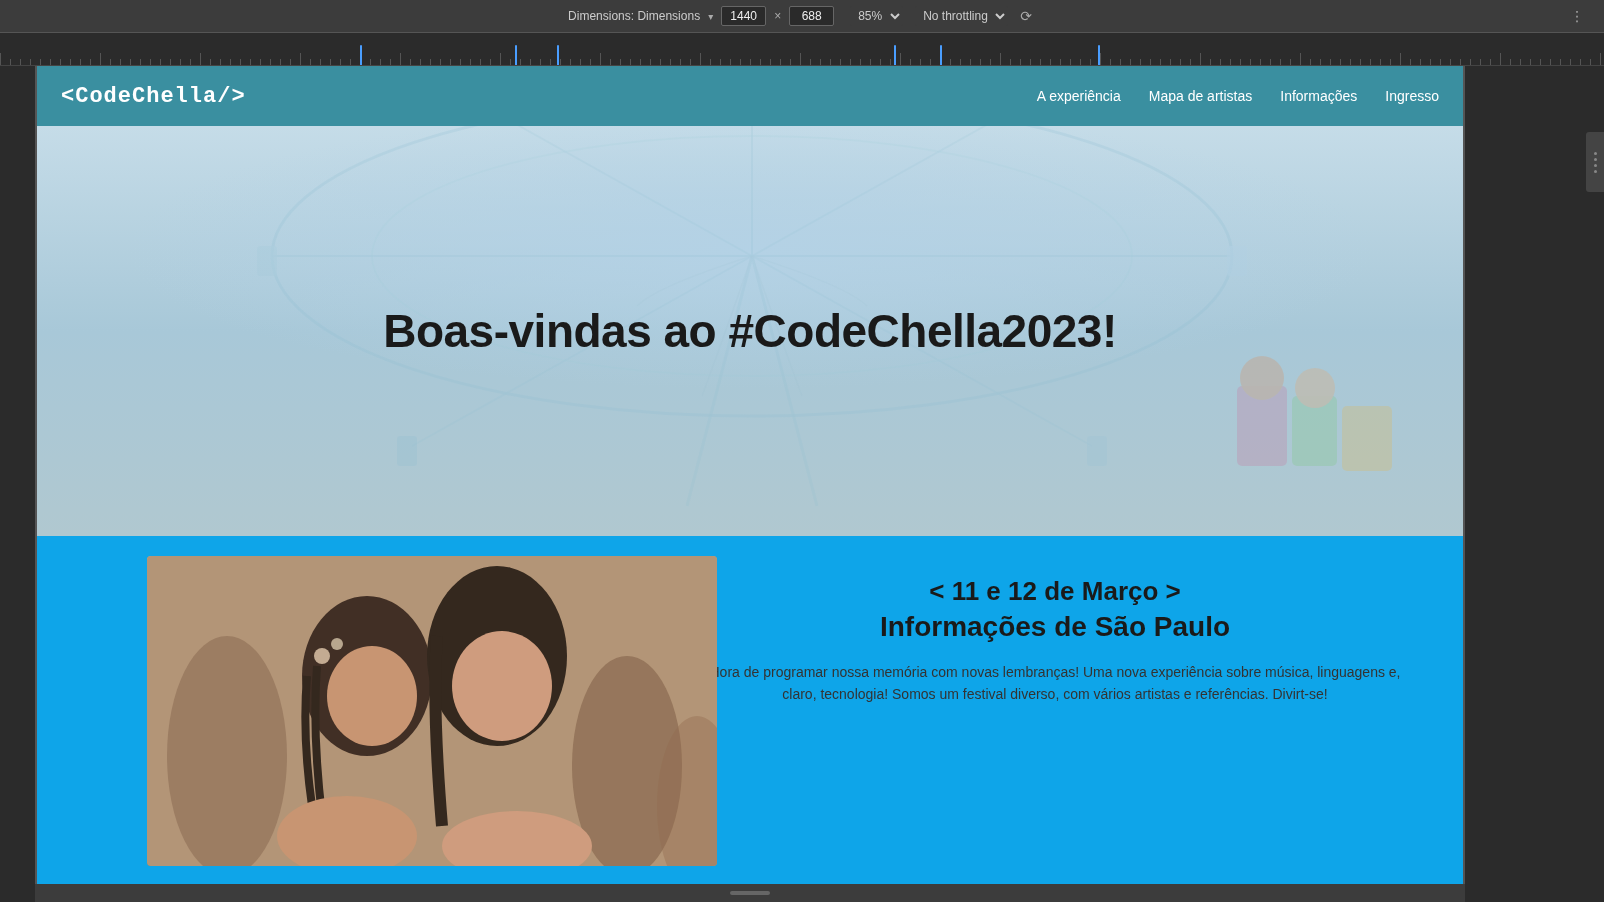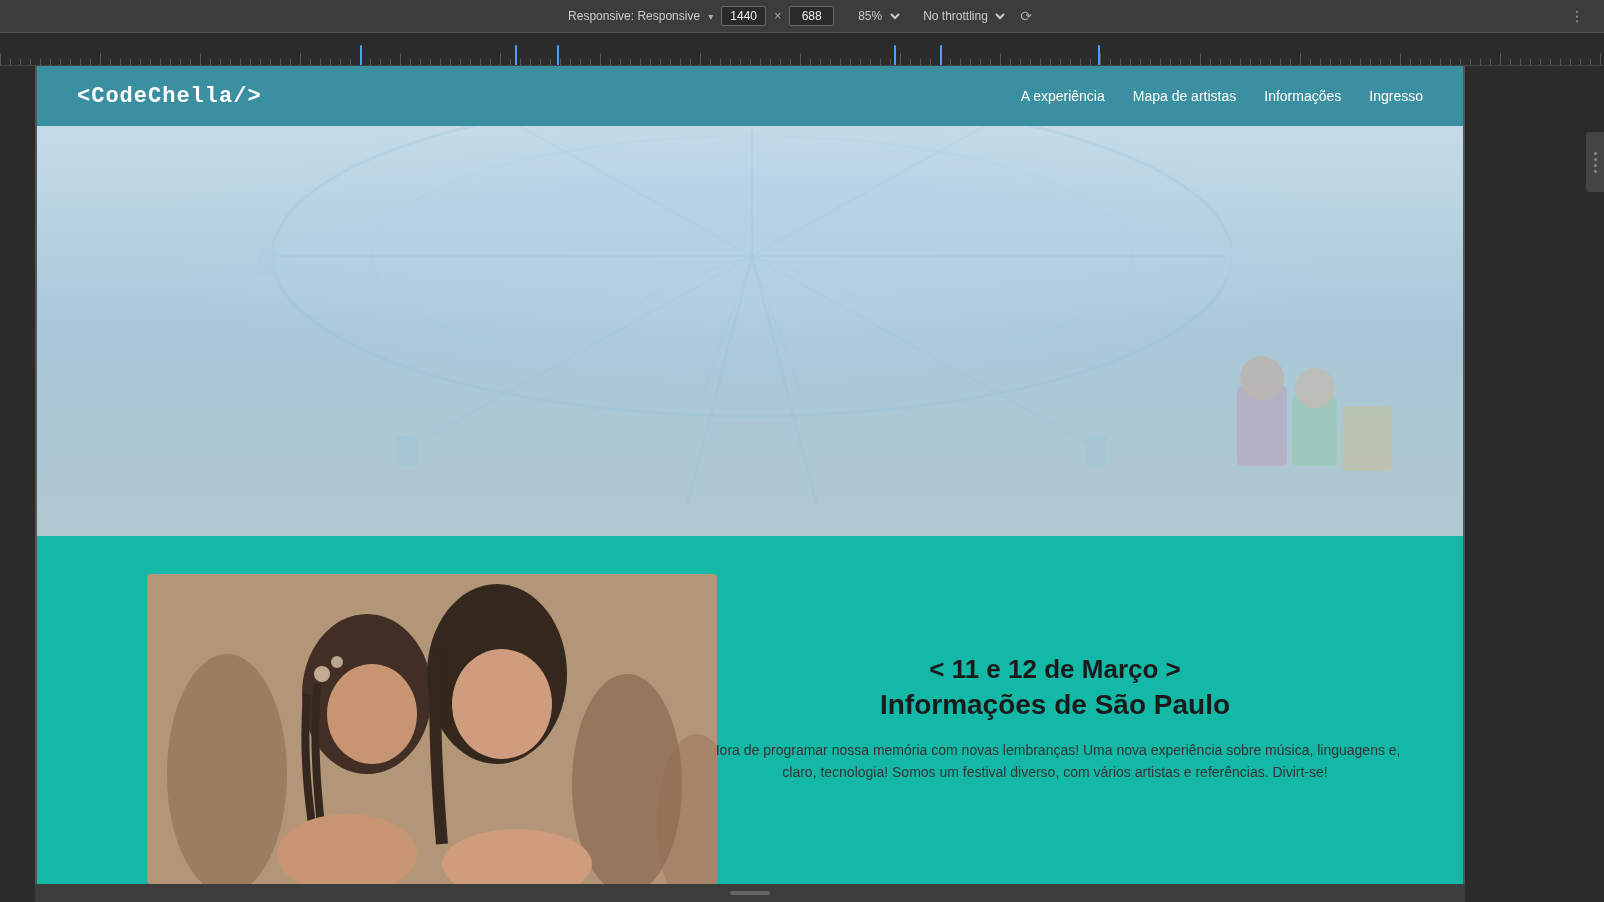--- a/index.html
+++ b/index.html
@@ -110,21 +110,21 @@
       border-right: 2px solid #555;
     }
 
     
     .site-nav {
       background: #3a8fa0;
       height: 60px;
       display: flex;
       align-items: center;
       justify-content: space-between;
-      padding: 0 40px;
+      padding: 0 24px;
       position: relative;
       z-index: 10;
     }
     .site-logo {
       color: white;
       font-size: 22px;
       font-weight: bold;
       font-family: 'Courier New', monospace;
       letter-spacing: 1px;
     }
@@ -170,24 +170,24 @@
       z-index: 5;
       font-size: 46px;
       font-weight: 900;
       color: #1a1a1a;
       text-align: center;
       letter-spacing: -0.5px;
     }
 
     
     .lower-section {
-      background: #14b8a6;
+      background: #0ea5e9;
       min-height: 365px;
       display: flex;
-      align-items: center;
+      align-items: flex-start;
       position: relative;
       gap: 20px;
     }
     .lower-image-col {
       width: 590px;
       min-width: 590px;
       padding: 20px 20px 0 110px;
     }
     .festival-photo {
       width: 570px;
@@ -267,21 +267,21 @@
       width: 3px;
       height: 3px;
       background: #888;
       border-radius: 50%;
     }
   </style>
 </head>
 <body>
 
 <div class="devtools-topbar">
-  <span class="dim-label">Responsive: Responsive</span>
+  <span class="dim-label">Dimensions: Dimensions</span>
   <span style="color:#aaa;font-size:10px;">▾</span>
   <input class="dim-input" type="text" value="1440" style="">
   <span class="dim-separator">×</span>
   <input class="dim-input" type="text" value="688" style="">
   <span style="margin-left:8px;">
     <select class="zoom-select">
       <option>85%</option>
     </select>
   </span>
   <span style="margin-left:4px;">
@@ -523,20 +523,21 @@
           <path d="M715 150 Q620 180 600 200" stroke="#9cc0d0" stroke-width="1.5" fill="none" opacity="0.4"></path>
           <path d="M715 150 Q810 180 830 200" stroke="#9cc0d0" stroke-width="1.5" fill="none" opacity="0.4"></path>
 
           <rect x="1200" y="280" width="50" height="80" fill="#c878a0" rx="5" opacity="0.8"></rect>
           <rect x="1255" y="290" width="45" height="70" fill="#78c878" rx="5" opacity="0.7"></rect>
           <rect x="1305" y="300" width="50" height="65" fill="#f0b030" rx="5" opacity="0.6"></rect>
           <ellipse cx="1225" cy="272" rx="22" ry="22" fill="#d4956a" opacity="0.9"></ellipse>
           <ellipse cx="1278" cy="282" rx="20" ry="20" fill="#e0a878" opacity="0.9"></ellipse>
         </svg>
       </div>
+      <h1 class="hero-title">Boas-vindas ao #CodeChella2023!</h1>
     </div>
 
     <div class="lower-section">
 
       <div class="lower-image-col">
         <div class="festival-photo">
           
           <svg width="570" height="310" viewBox="0 0 570 310">
 
             <rect width="570" height="310" fill="#b09070"></rect>

